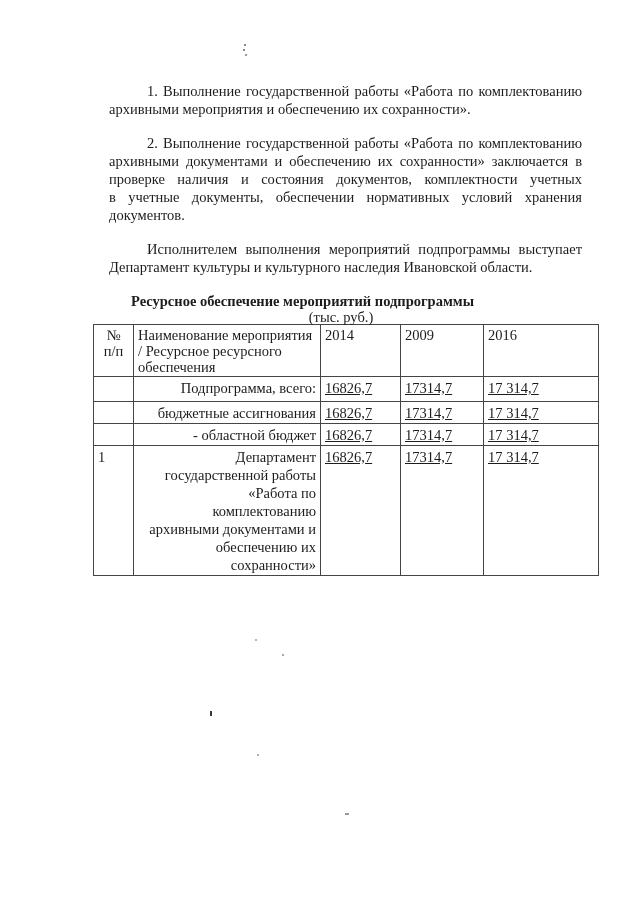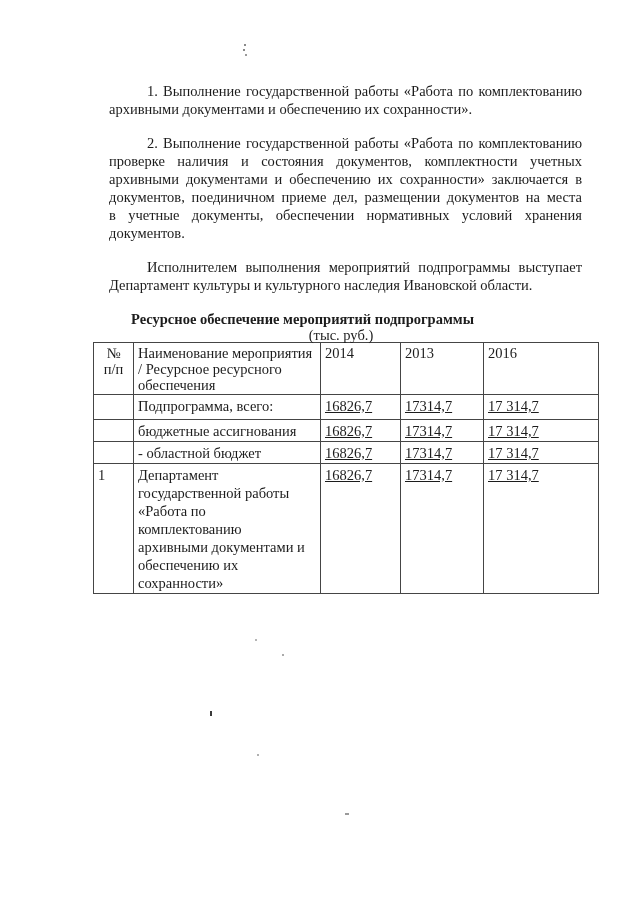--- a/index.html
+++ b/index.html
@@ -38,43 +38,42 @@
     vertical-align: top;
     padding: 2px 4px 1px 4px;
     line-height: 18px;
     overflow: hidden;
   }
   tr.hrow td { line-height: 16px; height: 46px; }
   td.hc-num { text-align: center; padding-left: 1px; padding-right: 1px; }
   td.hc-name { text-align: left; padding-left: 6px; }
   td.hc-year { text-align: left; }
   td.c-num { text-align: left; padding-left: 7px; }
-  td.c-name { text-align: left; padding-left: 6px; }
+  td.c-name { text-align: right; padding-left: 6px; }
   td.c-val { text-align: left; text-decoration: underline; }
   tr.r-sub1 td { height: 21px; }
   tr.r-sub2 td { height: 17px; }
   tr.r-sub3 td { height: 17px; }
   .speck { position: absolute; }
 </style>
 </head>
 <body>
 
 <div class="page">
   <div class="content">
 
     <div class="para">
       <div class="jl ind">1. Выполнение государственной работы «Работа по комплектованию</div>
-      <div class="ll">архивными документами и обеспечению их сохранности».</div>
+      <div class="ll">архивными мероприятия и обеспечению их сохранности».</div>
     </div>
 
     <div class="para">
       <div class="jl ind">2. Выполнение государственной работы «Работа по комплектованию</div>
+      <div class="jl">архивными документами и обеспечению их сохранности» заключается в</div>
       <div class="jl">проверке наличия и состояния документов, комплектности учетных</div>
-      <div class="jl">архивными документами и обеспечению их сохранности» заключается в</div>
-      <div class="jl">документов, поединичном приеме дел, размещении документов на места</div>
       <div class="jl">в учетные документы, обеспечении нормативных условий хранения</div>
       <div class="ll">документов.</div>
     </div>
 
     <div class="para">
       <div class="jl ind">Исполнителем выполнения мероприятий подпрограммы выступает</div>
       <div class="ll">Департамент культуры и культурного наследия Ивановской области.</div>
     </div>
 
     <div class="heading">Ресурсное обеспечение мероприятий подпрограммы</div>
@@ -93,21 +92,21 @@
           <td class="hc-num">
             <div>№</div>
             <div>п/п</div>
           </td>
           <td class="hc-name">
             <div>Наименование мероприятия</div>
             <div>/ Ресурсное ресурсного</div>
             <div>обеспечения</div>
           </td>
           <td class="hc-year">2014</td>
-          <td class="hc-year">2013</td>
+          <td class="hc-year">2009</td>
           <td class="hc-year">2016</td>
         </tr>
 
         <tr class="r-sub1">
           <td class="c-num"></td>
           <td class="c-name">Подпрограмма, всего:</td>
           <td class="c-val">16826,7</td>
           <td class="c-val">17314,7</td>
           <td class="c-val">17 314,7</td>
         </tr>

